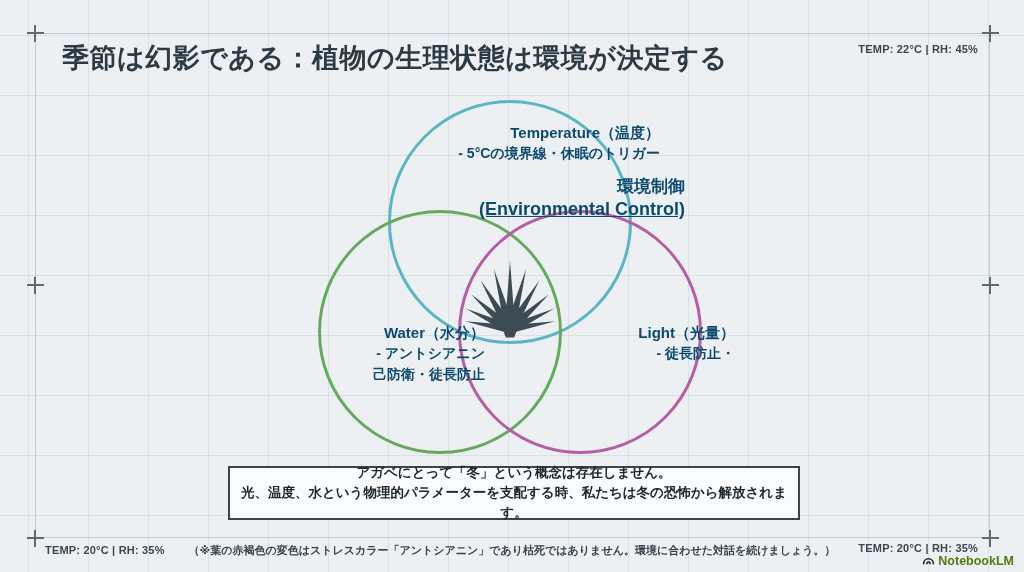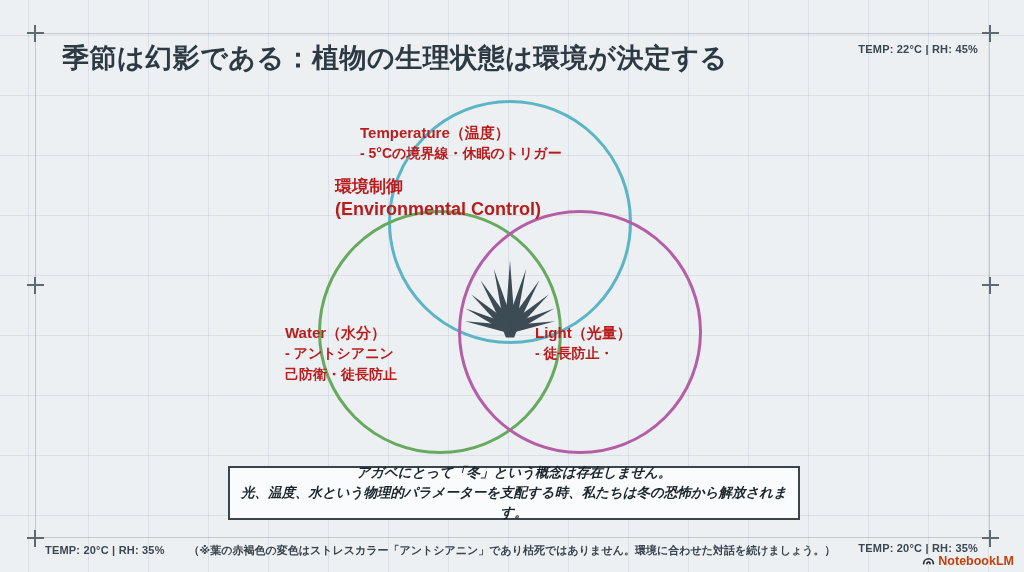--- a/index.html
+++ b/index.html
@@ -42,49 +42,48 @@
   #readout-br { right: 46px; top: 542px; text-align: right; }
 
   .circle {
     position: absolute; width: 244px; height: 244px; border-radius: 50%;
     border: 3px solid; background: transparent;
   }
   #circle-temperature { left: 388px; top: 100px; border-color: #5bb5c4; }
   #circle-water       { left: 318px; top: 210px; border-color: #67a95f; }
   #circle-light       { left: 458px; top: 210px; border-color: #b45ea6; }
 
-  .vtext { position: absolute; text-align: left; color: #b91c1c; }
+  .vtext { position: absolute; text-align: right; color: #0c4a6e; }
   .vlabel { font-size: 15px; font-weight: 800; line-height: 21px; }
   .vdesc  { font-size: 14px; font-weight: 700; line-height: 21px; }
 
   #temp-block  { left: 360px; top: 122px; width: 300px; }
   #center-block{ left: 335px; top: 176px; width: 350px; }
   #center-block .jp { font-size: 17px; font-weight: 800; line-height: 22px; }
-  #center-block .en { font-size: 18px; font-weight: 800; line-height: 23px; }
+  #center-block .en { font-size: 18px; font-weight: 800; line-height: 23px; text-decoration: underline; }
   #water-block { left: 285px; top: 322px; width: 200px; }
   #light-block { left: 535px; top: 322px; width: 200px; }
 
   #agave { position: absolute; left: 458px; top: 252px; }
 
   .conclusion-box {
     position: absolute; left: 228px; top: 466px; width: 572px; height: 54px;
     background: #fafbfc; border: 2px solid #39444d;
     display: flex; flex-direction: column; justify-content: center;
     text-align: center; font-size: 13.5px; font-weight: 700; line-height: 20px;
     color: #1c262d;
-    font-style: italic;
   }
   .footnote {
     position: absolute; left: 0; top: 543px; width: 100%;
     text-align: center; font-size: 11px; font-weight: 600; color: #39444d;
   }
   .brand {
     position: absolute; right: 10px; top: 554px;
     display: flex; align-items: center; gap: 3px;
-    font-size: 12.5px; font-weight: 700; color: #c2410c;
+    font-size: 12.5px; font-weight: 700; color: #4d7c0f;
   }
 </style>
 </head>
 <body>
 
 <div class="frame"></div>
 <span class="cross" style="left:35px; top:33px;"></span>
 <span class="cross" style="left:990px; top:33px;"></span>
 <span class="cross" style="left:35px; top:285px;"></span>
 <span class="cross" style="left:990px; top:285px;"></span>

